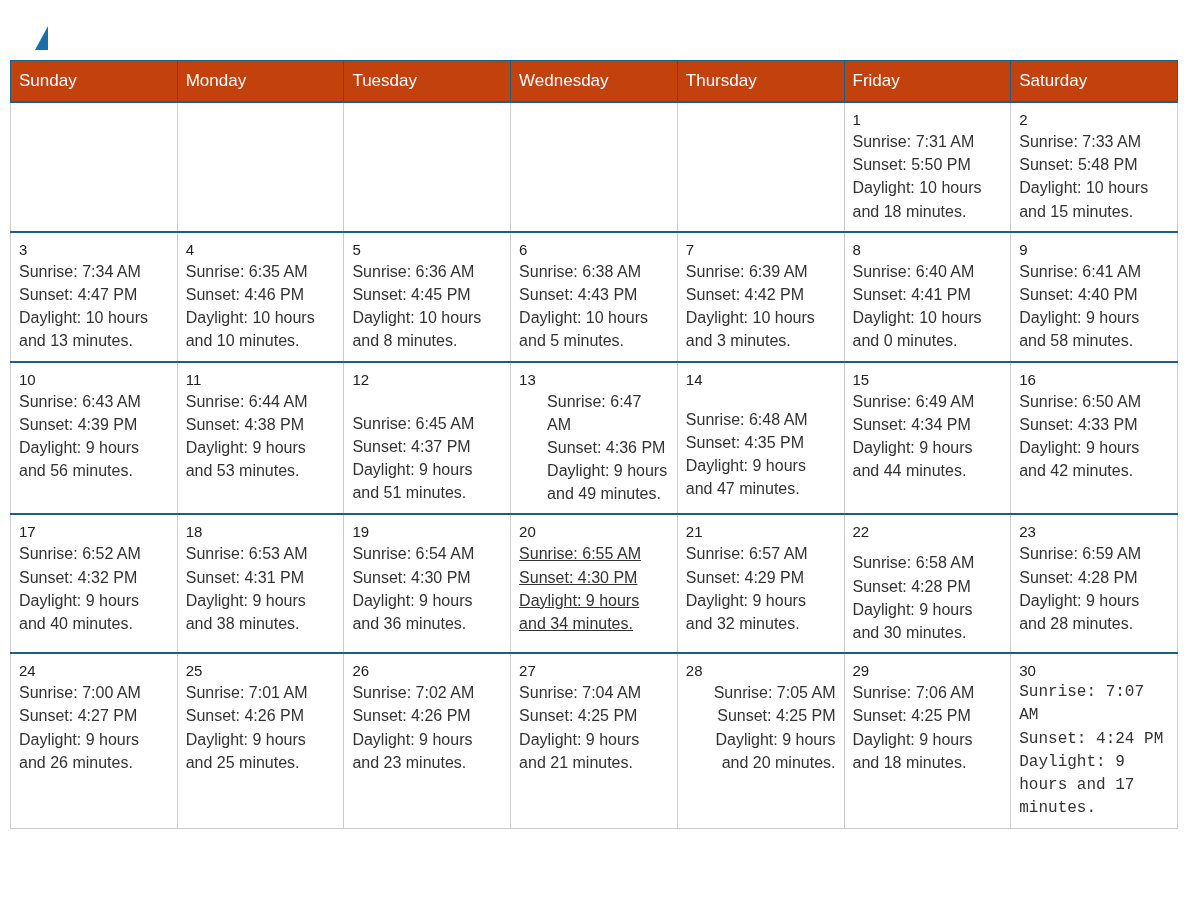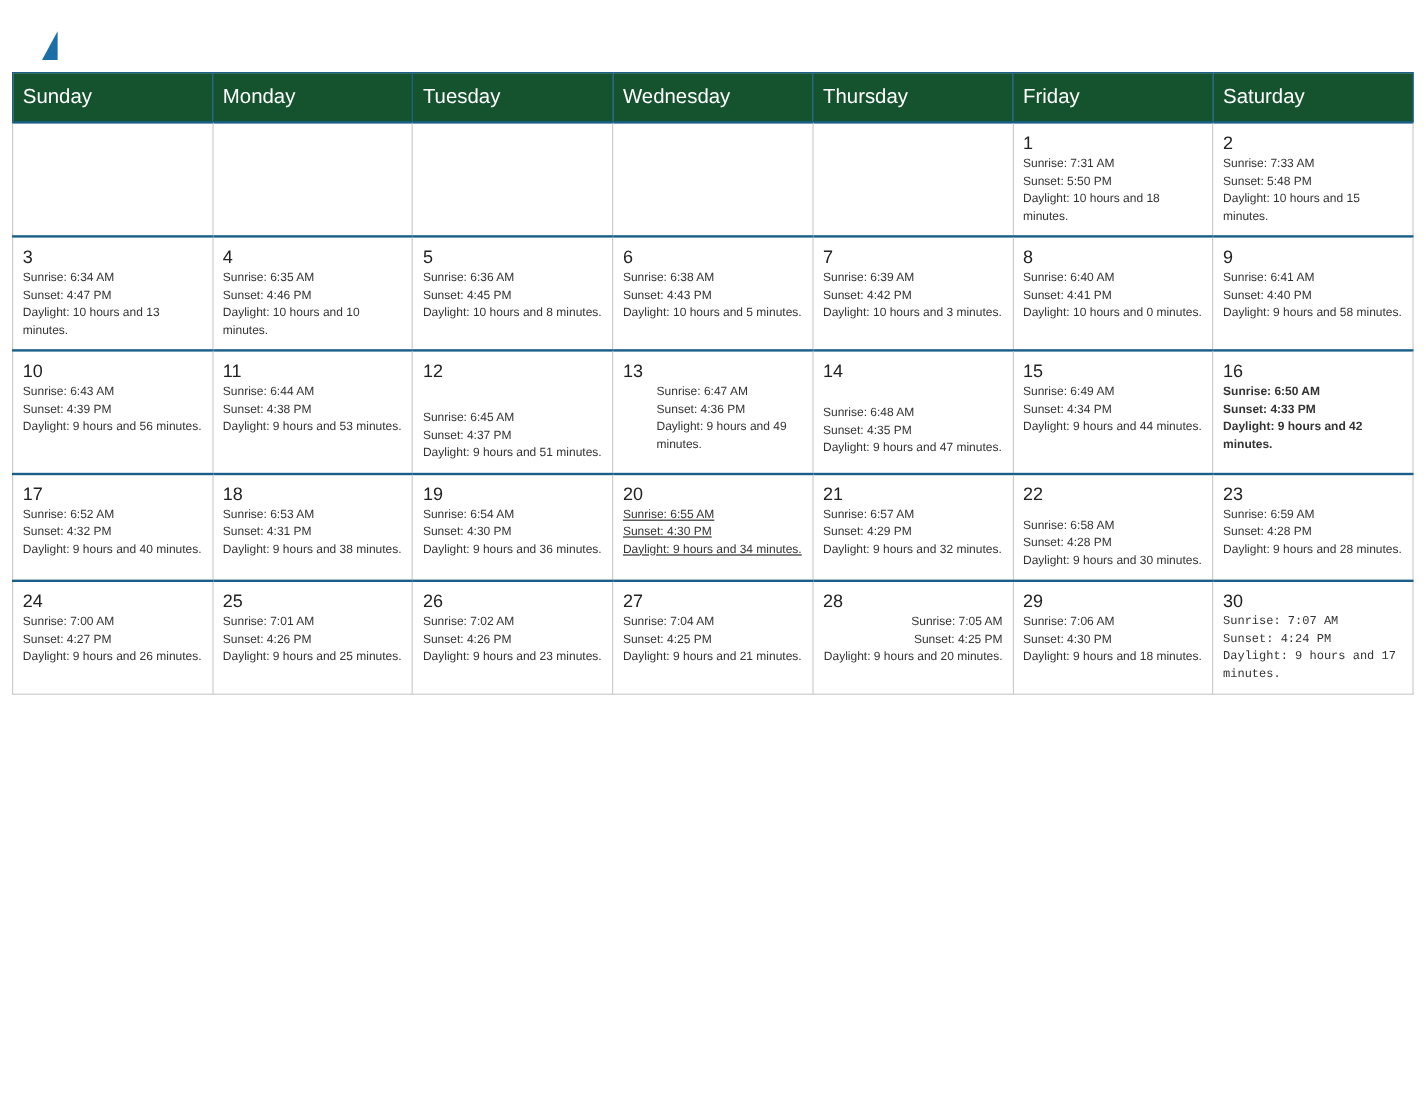--- a/index.html
+++ b/index.html
@@ -49,21 +49,21 @@
       color: #444;
       margin-top: 4px;
     }
     .calendar {
       width: 100%;
       border-collapse: collapse;
       margin: 0;
       padding: 0 0px;
     }
     .calendar th {
-      background: #14532d;
+      background: #c2410c;
       color: #fff;
       font-size: 17px;
       font-weight: 400;
       padding: 10px 8px;
       text-align: left;
       border: 1px solid #1a5f8a;
     }
     .calendar td {
       vertical-align: top;
       padding: 8px 8px 8px 8px;
@@ -77,21 +77,21 @@
     .calendar tr.week-row td {
       border-top: 2px solid #1a5f8a;
     }
     .day-num {
       font-size: 15px;
       font-weight: 500;
       color: #222;
       margin-bottom: 2px;
     }
     .day-info {
-      font-size: 10px;
+      font-size: 16px;
       color: #333;
       line-height: 1.45;
     }
     .empty-cell {
       background: #f5f5f5;
     }
     .calendar-wrapper {
       padding: 0 10px 20px 10px;
     }
   </style>
@@ -141,21 +141,21 @@
           <td>
             <div class="day-num">2</div>
             <div class="day-info" style="white-space: pre-line;">Sunrise: 7:33 AM
 Sunset: 5:48 PM
 Daylight: 10 hours and 15 minutes.</div>
           </td>
         </tr>
         <tr class="week-row">
           <td>
             <div class="day-num">3</div>
-            <div class="day-info" style="white-space: pre-line;">Sunrise: 6:34 AM
+            <div class="day-info" style="white-space: pre-line;">Sunrise: 7:34 AM
 Sunset: 4:47 PM
 Daylight: 10 hours and 13 minutes.</div>
           </td>
           <td>
             <div class="day-num">4</div>
             <div class="day-info" style="white-space: pre-line;">Sunrise: 6:35 AM
 Sunset: 4:46 PM
 Daylight: 10 hours and 10 minutes.</div>
           </td>
           <td>
@@ -221,21 +221,21 @@
 Daylight: 9 hours and 47 minutes.</div>
           </td>
           <td>
             <div class="day-num">15</div>
             <div class="day-info" style="white-space: pre-line;">Sunrise: 6:49 AM
 Sunset: 4:34 PM
 Daylight: 9 hours and 44 minutes.</div>
           </td>
           <td>
             <div class="day-num">16</div>
-            <div class="day-info" style="white-space: pre-line; font-weight: bold;">Sunrise: 6:50 AM
+            <div class="day-info" style="white-space: pre-line;">Sunrise: 6:50 AM
 Sunset: 4:33 PM
 Daylight: 9 hours and 42 minutes.</div>
           </td>
         </tr>
         <tr class="week-row">
           <td>
             <div class="day-num">17</div>
             <div class="day-info" style="white-space: pre-line;">Sunrise: 6:52 AM
 Sunset: 4:32 PM
 Daylight: 9 hours and 40 minutes.</div>
@@ -304,21 +304,21 @@
           </td>
           <td>
             <div class="day-num">28</div>
             <div class="day-info" style="white-space: pre-line; text-align: right;">Sunrise: 7:05 AM
 Sunset: 4:25 PM
 Daylight: 9 hours and 20 minutes.</div>
           </td>
           <td>
             <div class="day-num">29</div>
             <div class="day-info" style="white-space: pre-line;">Sunrise: 7:06 AM
-Sunset: 4:30 PM
+Sunset: 4:25 PM
 Daylight: 9 hours and 18 minutes.</div>
           </td>
           <td>
             <div class="day-num">30</div>
             <div class="day-info" style="white-space: pre-line; font-family: Liberation Mono, monospace;">Sunrise: 7:07 AM
 Sunset: 4:24 PM
 Daylight: 9 hours and 17 minutes.</div>
           </td>
         </tr>
       </tbody>

